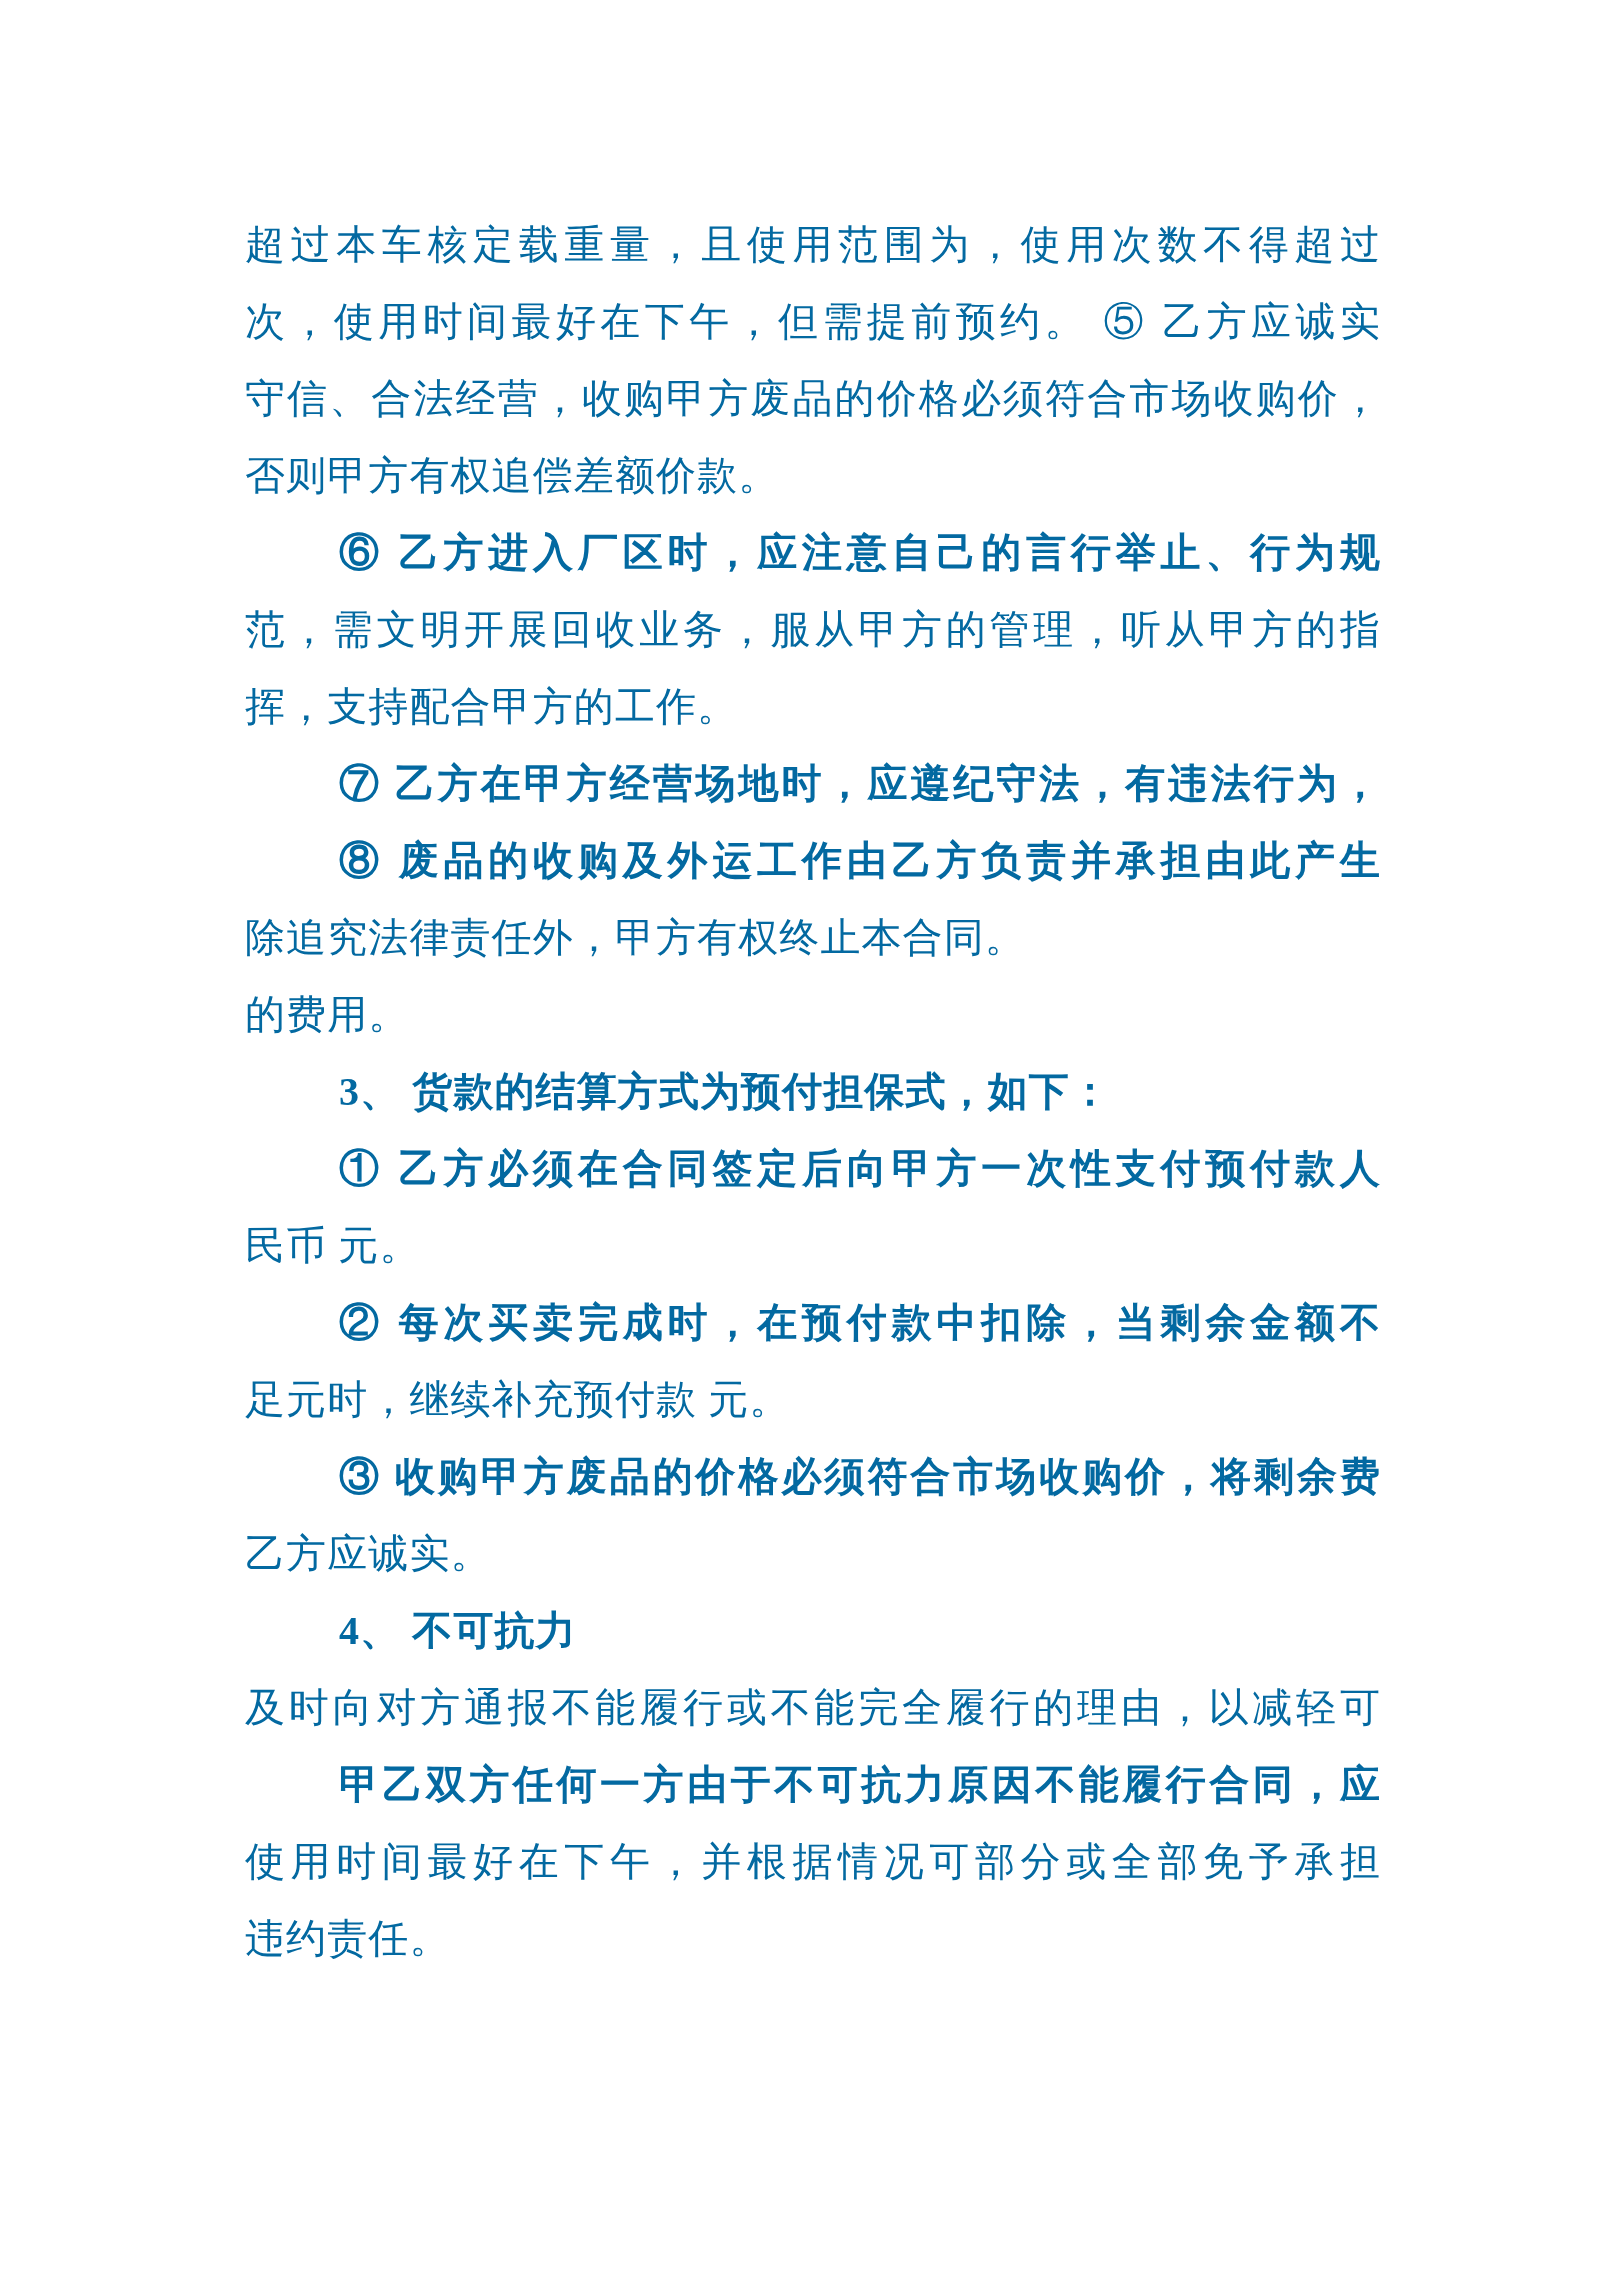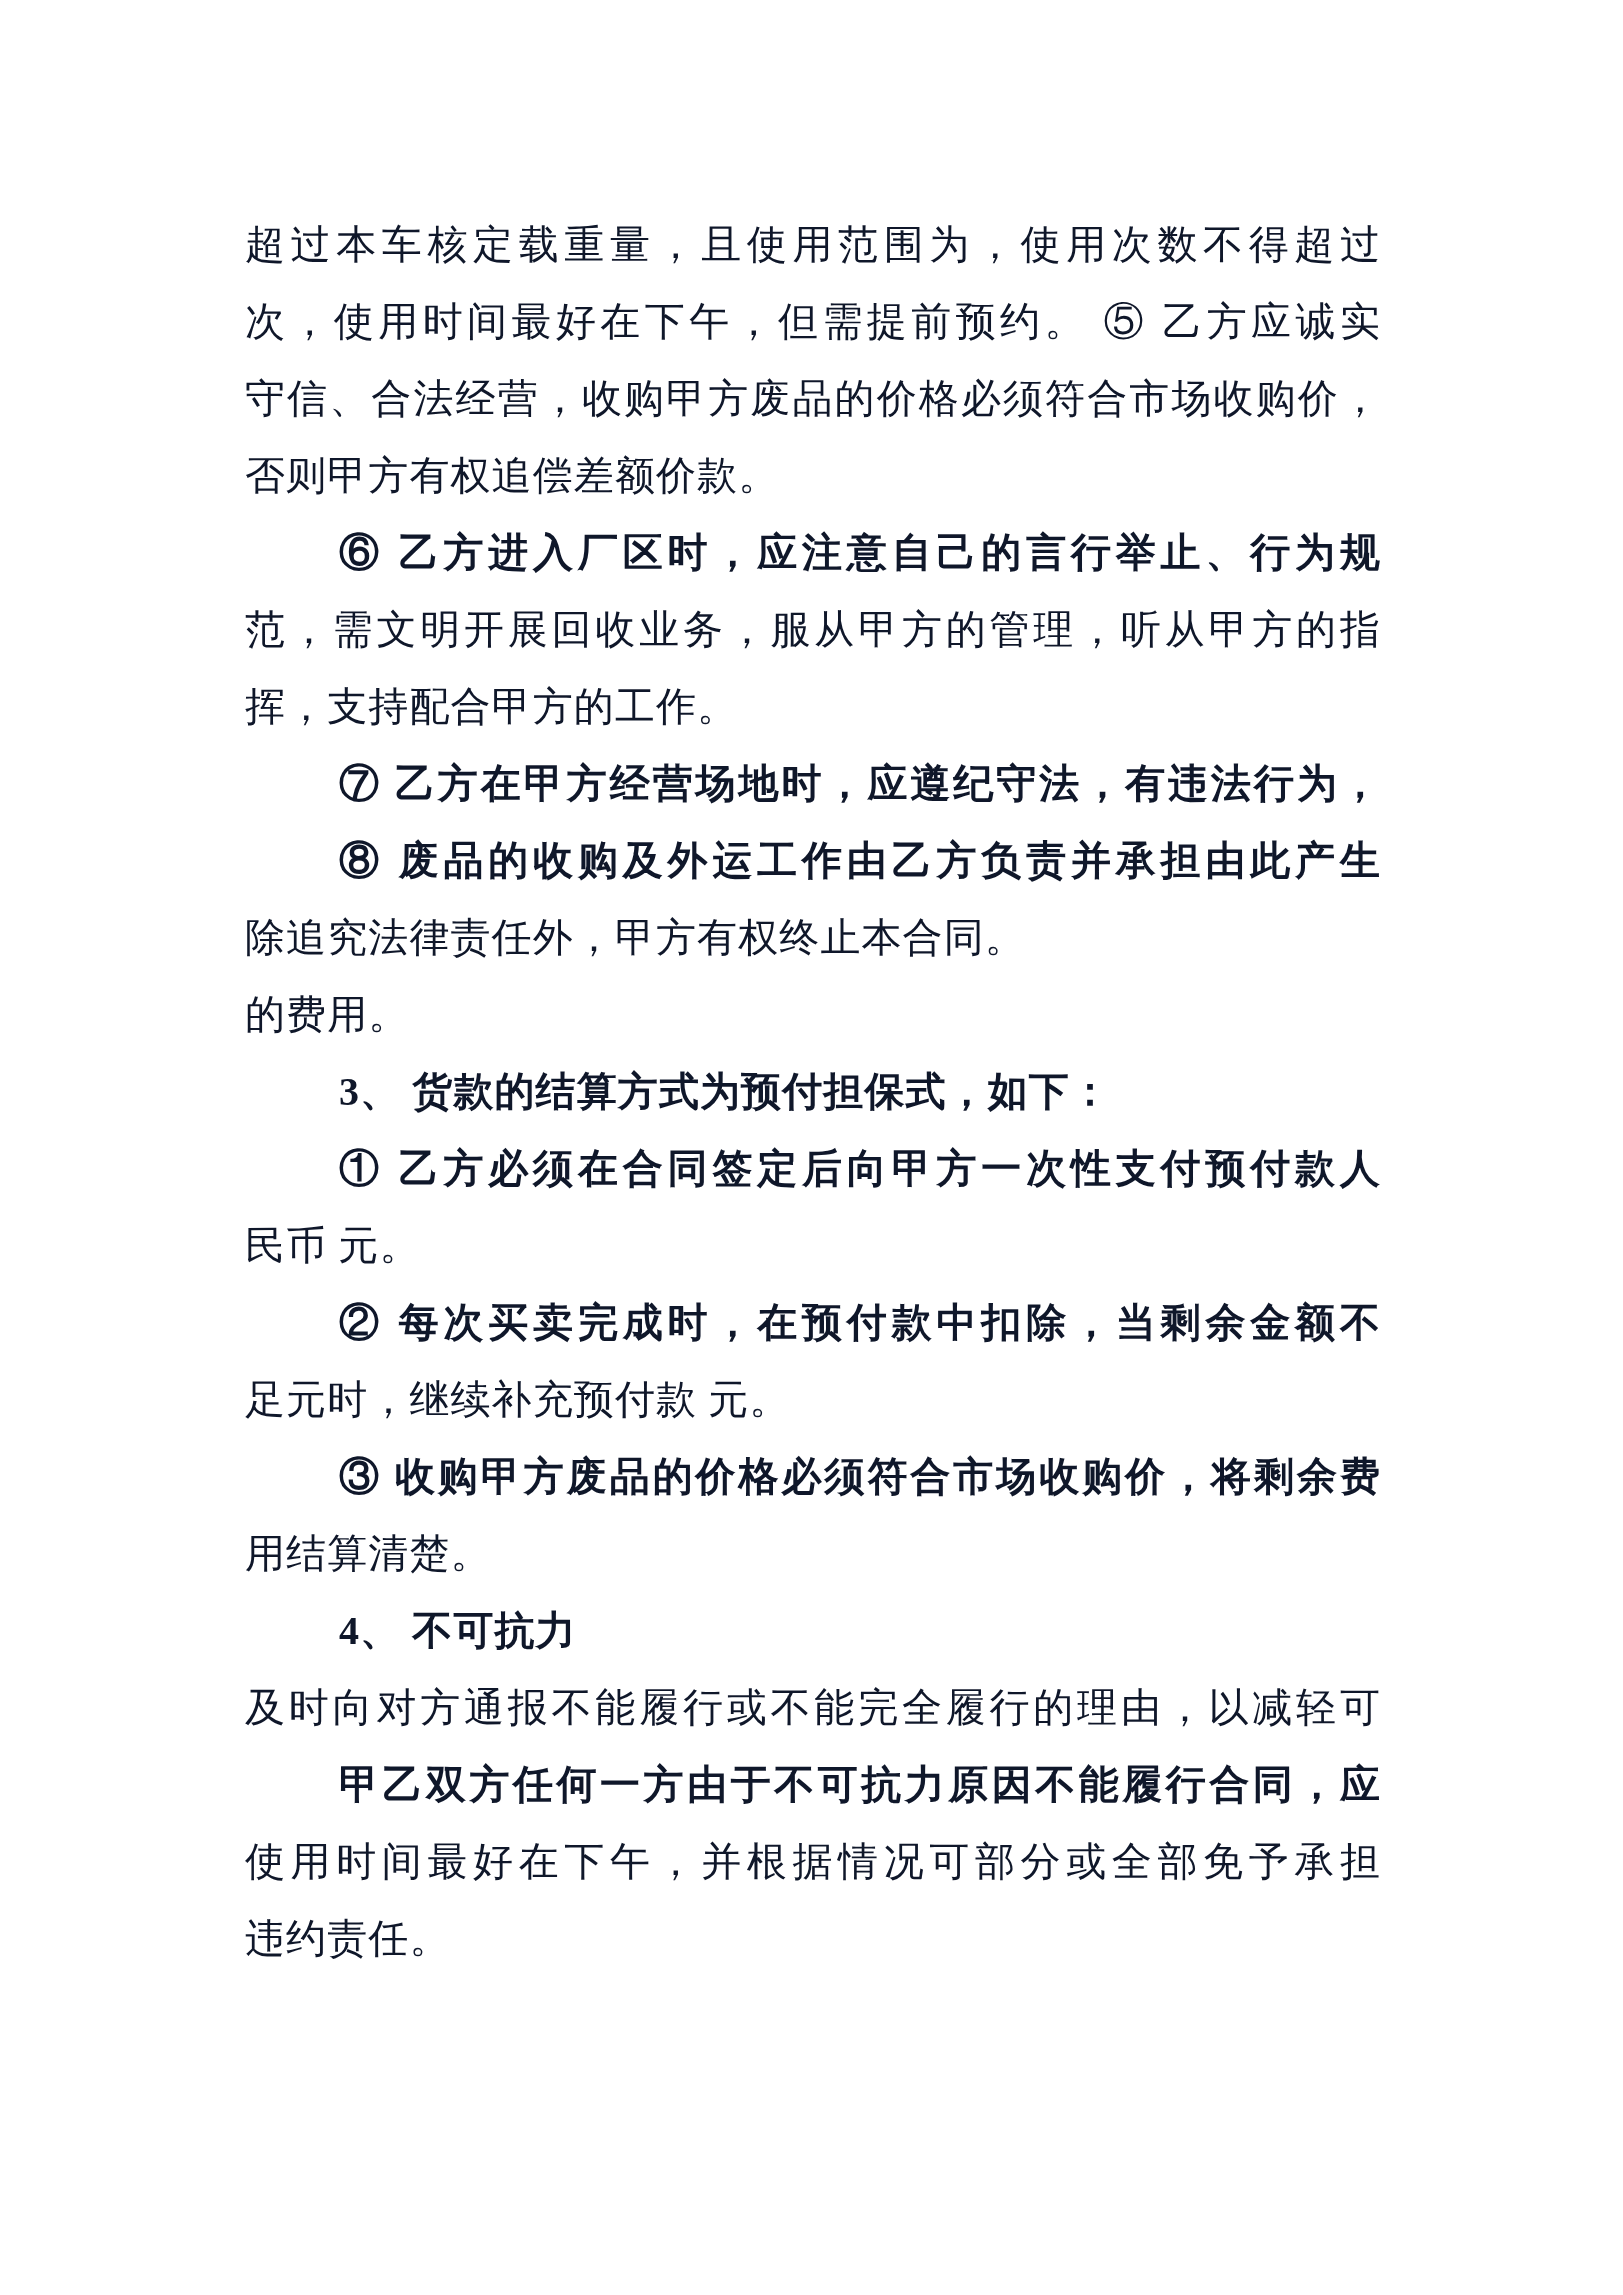--- a/index.html
+++ b/index.html
@@ -23,21 +23,21 @@
     top: 206px;
     width: 1136px;
   }
   .line {
     height: 77px;
     line-height: 77px;
     font-size: 40px;
     letter-spacing: 1.1px;
     white-space: normal;
     text-align: left;
-    color: #0f172a;
+    color: #0369a1;
   }
   .line.just {
     text-align: justify;
     text-align-last: justify;
     text-justify: inter-character;
   }
   .line.indent {
     text-indent: 94px;
     font-weight: bold;
   }
@@ -57,21 +57,21 @@
     <div class="line indent just">⑦ 乙方在甲方经营场地时，应遵纪守法，有违法行为，</div>
     <div class="line indent just">⑧ 废品的收购及外运工作由乙方负责并承担由此产生</div>
     <div class="line">除追究法律责任外，甲方有权终止本合同。</div>
     <div class="line">的费用。</div>
     <div class="line indent">3、 货款的结算方式为预付担保式，如下：</div>
     <div class="line indent just">① 乙方必须在合同签定后向甲方一次性支付预付款人</div>
     <div class="line">民币 元。</div>
     <div class="line indent just">② 每次买卖完成时，在预付款中扣除，当剩余金额不</div>
     <div class="line">足元时，继续补充预付款 元。</div>
     <div class="line indent just">③ 收购甲方废品的价格必须符合市场收购价，将剩余费</div>
-    <div class="line">用结算清楚。</div>
+    <div class="line">乙方应诚实。</div>
     <div class="line indent">4、 不可抗力</div>
     <div class="line just">及时向对方通报不能履行或不能完全履行的理由，以减轻可</div>
     <div class="line indent just">甲乙双方任何一方由于不可抗力原因不能履行合同，应</div>
     <div class="line just">使用时间最好在下午，并根据情况可部分或全部免予承担</div>
     <div class="line">违约责任。</div>
   </div>
 </div>
 
 
 </body></html>

